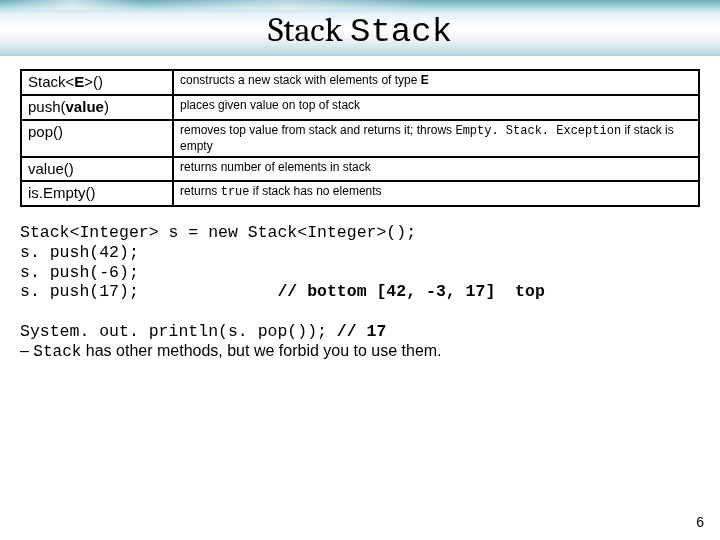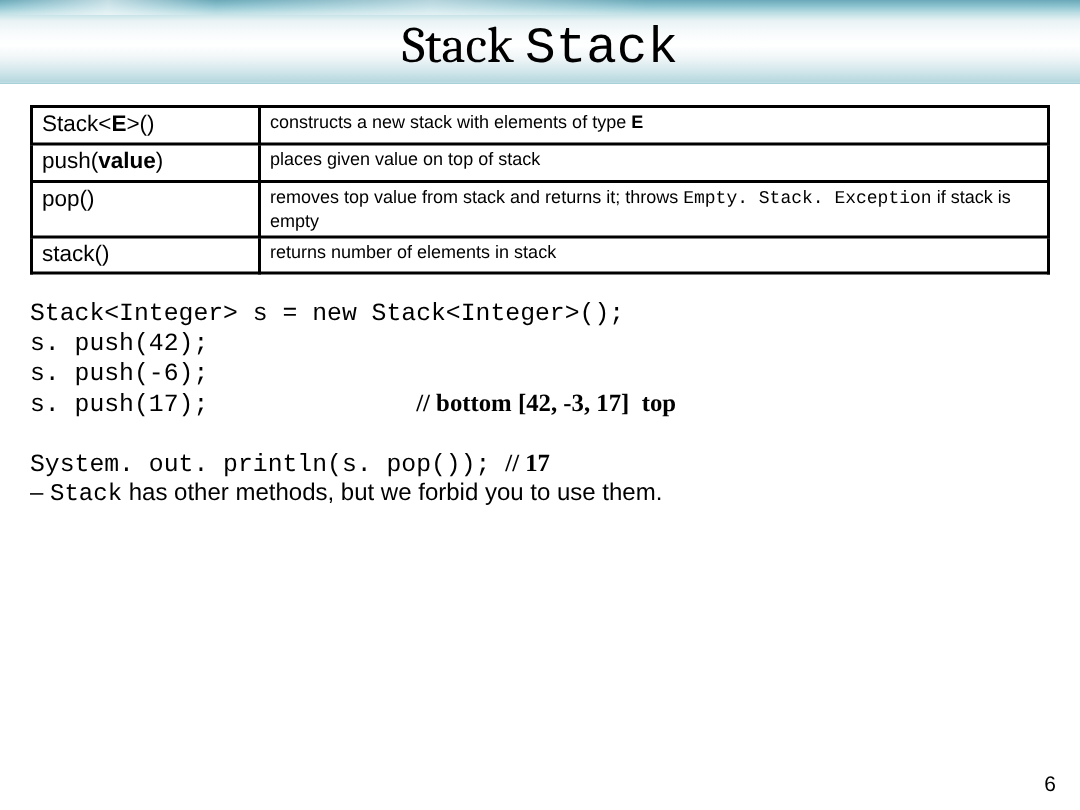--- a/index.html
+++ b/index.html
@@ -63,21 +63,21 @@
   }
   .b { font-weight: bold; }
   .mono { font-family: "Courier New", monospace; }
   .code-block {
     font-family: "Courier New", monospace;
     font-size: 16.5px;
     line-height: 1.2;
     margin-top: 16px;
     white-space: pre;
   }
-  .code-block .comment { font-weight: bold; font-family: Liberation Serif, serif; }
+  .code-block .comment { font-weight: bold; }
   .footnote {
     font-size: 16px;
     margin-top: 0;
     font-family: Verdana, Arial, sans-serif;
   }
   .footnote .mono { font-size: 16px; }
   .pagenum {
     position: absolute;
     bottom: 10px;
     right: 16px;
@@ -104,22 +104,26 @@
         </tr>
         <tr>
           <td>push(<span class="b">value</span>)</td>
           <td>places given value on top of stack</td>
         </tr>
         <tr>
           <td>pop()</td>
           <td>removes top value from stack and returns it; throws <span class="mono">Empty. Stack. Exception</span> if stack is empty</td>
         </tr>
         <tr>
-          <td>stack()</td>
+          <td>value()</td>
           <td>returns number of elements in stack</td>
+        </tr>
+        <tr>
+          <td>is.Empty()</td>
+          <td>returns <span class="mono">true</span> if stack has no elements</td>
         </tr>
       </tbody>
   </table>
 
   <div class="code-block"><span>Stack&lt;Integer&gt; s = new Stack&lt;Integer&gt;();</span>
 <span>s. push(42);</span>
 <span>s. push(-6);</span>
 <span>s. push(17);</span>              <span class="comment">// bottom [42, -3, 17]  top</span>
 
 <span>System. out. println(s. pop());</span> <span class="comment">// 17</span></div>

